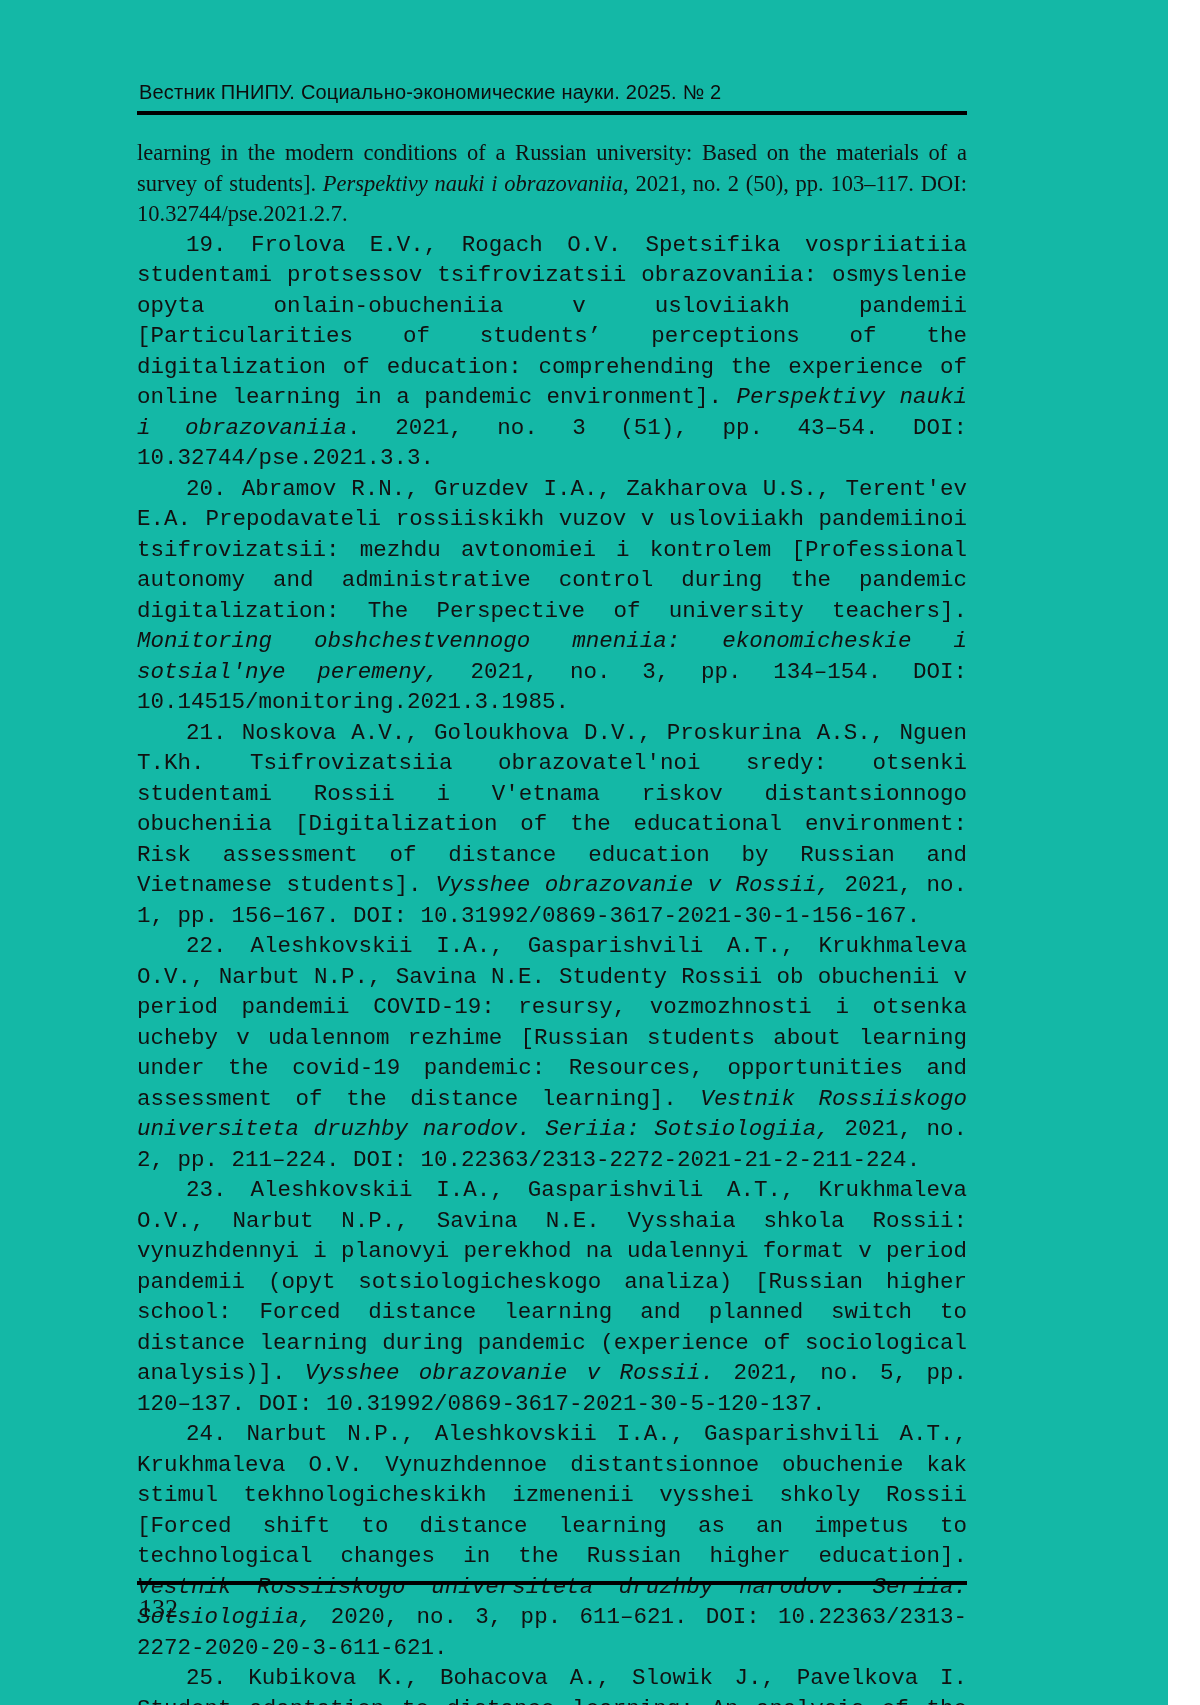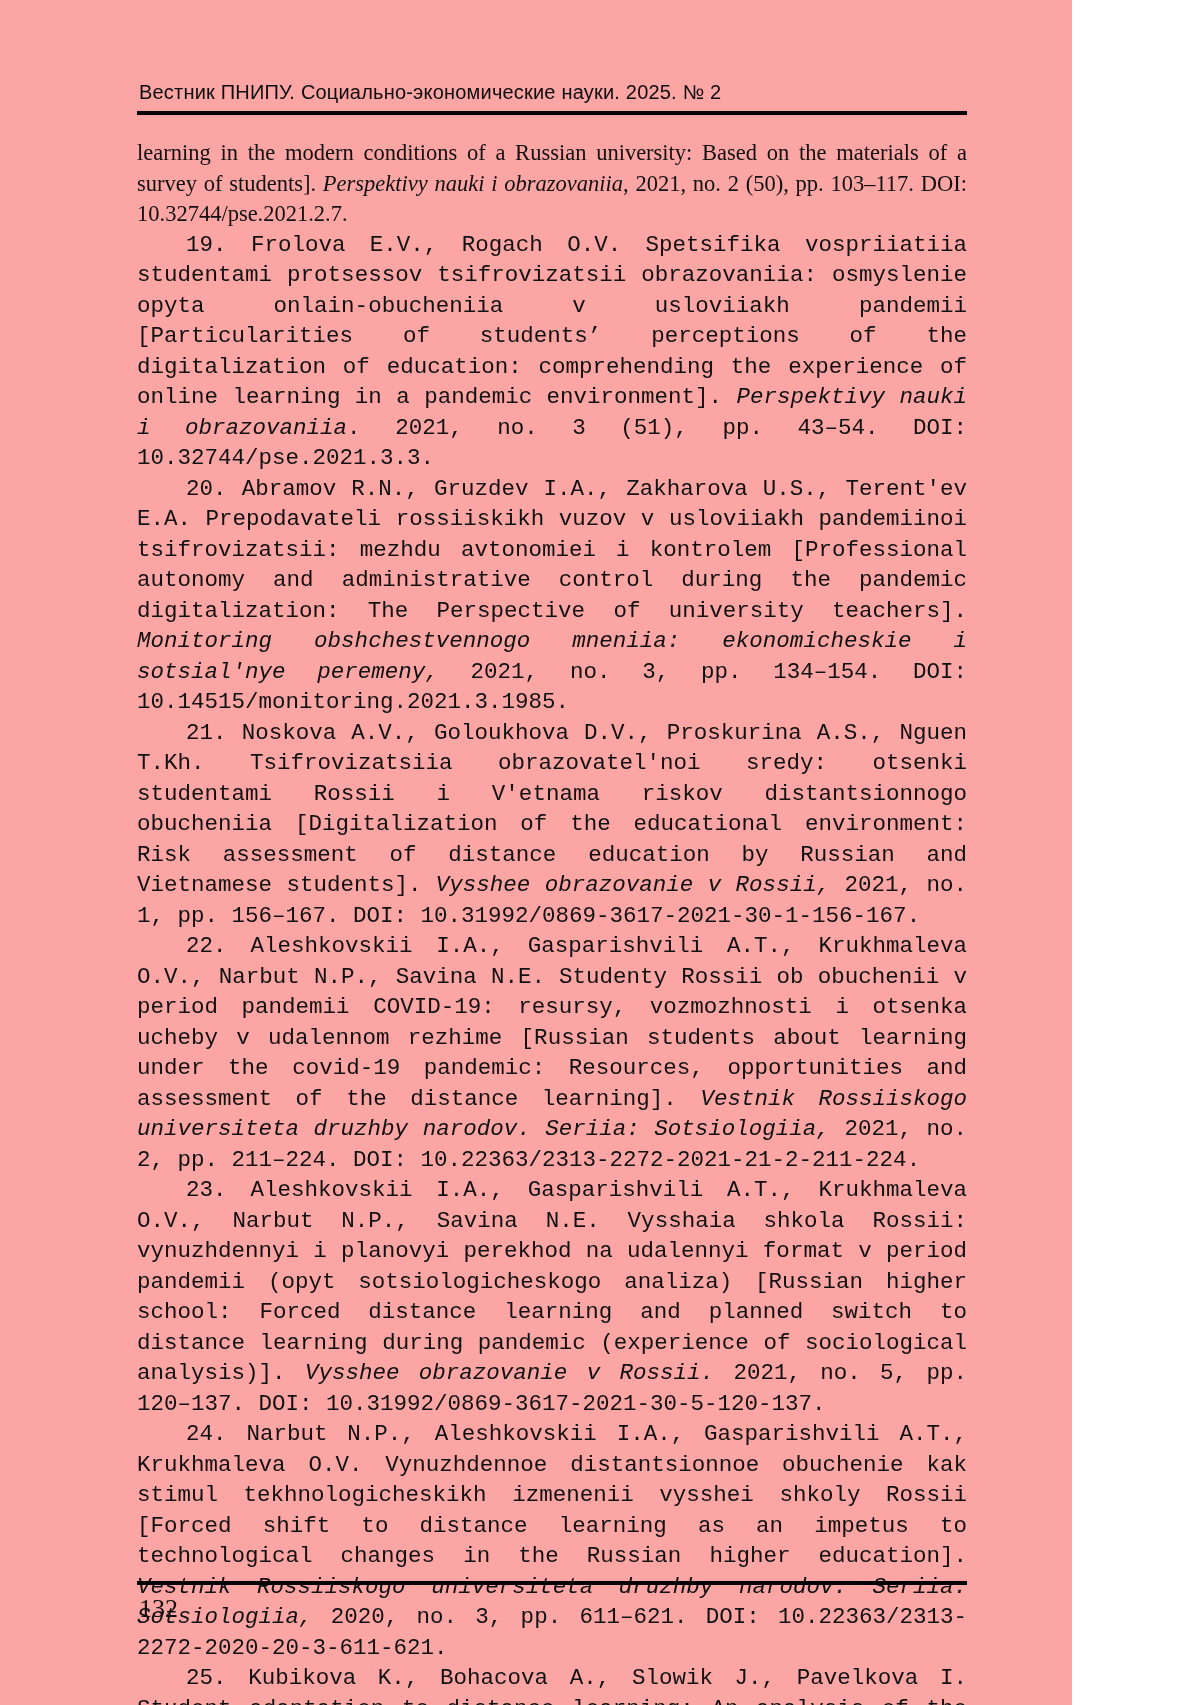--- a/index.html
+++ b/index.html
@@ -6,23 +6,23 @@
   html, body { margin: 0; padding: 0; }
   body {
     width: 1200px;
     height: 1705px;
     background: #ffffff;
     font-family: "Liberation Serif", serif;
     color: #111111;
   }
   .page {
     position: relative;
-    width: 1072px;
+    width: 1168px;
     height: 1705px;
-    background: #fca5a5;
+    background: #14b8a6;
     overflow: hidden;
   }
   .text-col {
     position: absolute;
     left: 137px;
     width: 830px;
   }
   .running-header {
     top: 80px;
   }

